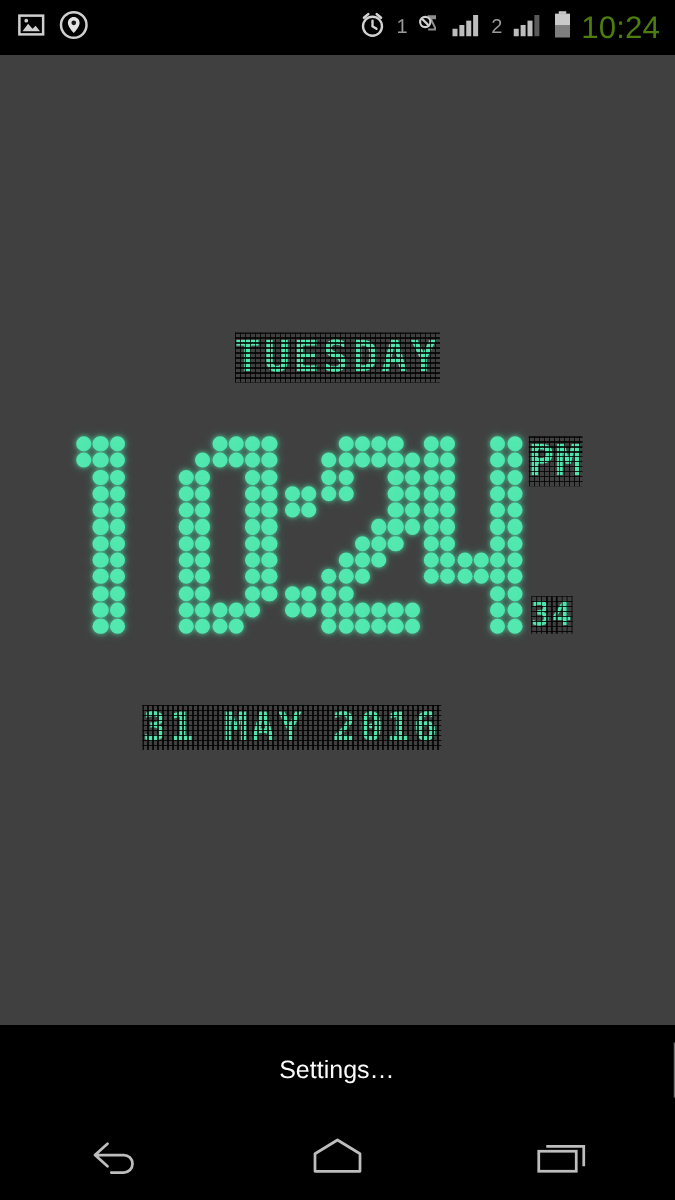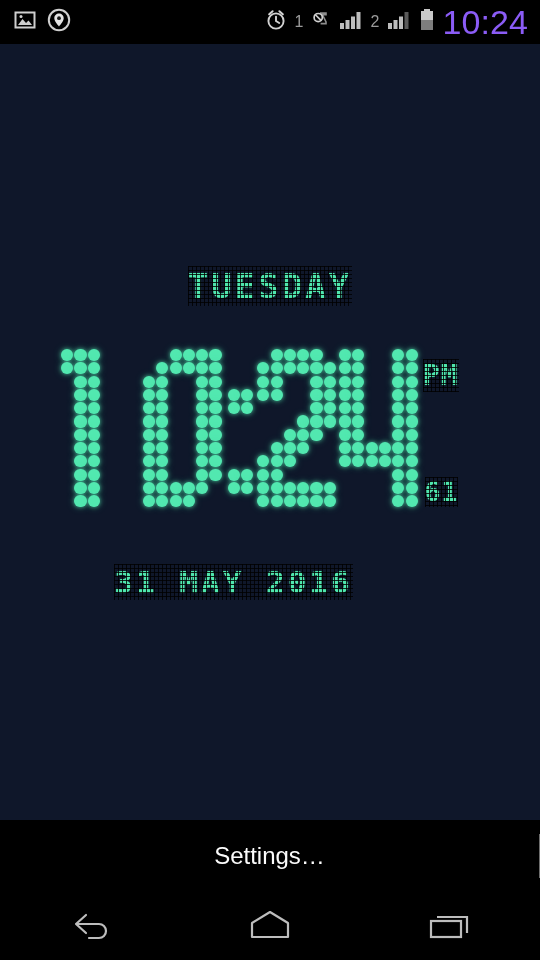--- a/index.html
+++ b/index.html
@@ -15,29 +15,29 @@
     display:flex;align-items:center;
     background:#000;
   }
   .sb-left{display:flex;align-items:center;gap:11px;padding-left:14px;}
   .sb-right{margin-left:auto;display:flex;align-items:center;gap:7px;padding-right:12px;}
   .sb-num{
     font-size:16px;color:#9a9a9a;line-height:1;
     font-family:"Liberation Sans", sans-serif;
   }
   .sb-clock{
-    font-size:34px;color:#8b5cf6;line-height:1;letter-spacing:.1px;
+    font-size:25px;color:#4d7c0f;line-height:1;letter-spacing:.1px;
     font-family:"Liberation Sans", sans-serif;
   }
   .ic{display:block;}
 
   
   #wallpaper{
     position:absolute;left:0;top:44px;width:540px;height:776px;
-    background:#0f172a;overflow:hidden;
+    background:#404040;overflow:hidden;
   }
   #clock-widget{
     position:absolute;left:0;top:0;width:540px;height:600px;
   }
   
   .pixtext{
     color:#4fe6ad;
     font-family:"DejaVu Sans Mono", monospace;
     font-weight:bold;
     white-space:pre;
@@ -81,30 +81,30 @@
   .px{width:12.1px;height:12.1px;border-radius:50%;}
   .px.on{
     background:#52e8b0;
     box-shadow:0 0 4px rgba(82,232,176,.75), 0 0 9px rgba(82,232,176,.30);
   }
   .px.off{background:transparent;}
 
   #ampm-sec{
     position:relative;width:56px;height:160px;margin-left:2px;flex:0 0 auto;
   }
-  #ampm{position:absolute;left:0;top:10px;font-size:28px;letter-spacing:1px;}
+  #ampm{position:absolute;left:0;top:0;font-size:34px;letter-spacing:1px;}
   #seconds{position:absolute;left:2px;top:128px;font-size:26px;letter-spacing:1px;}
 
   
   #action-bar{
     position:absolute;left:0;top:820px;width:540px;height:72px;
     display:flex;align-items:center;background:#000;
   }
   .act{
-    flex:1;text-align:center;font-size:24px;color:#fbfbfb;
+    flex:1;text-align:center;font-size:20px;color:#fbfbfb;
     font-family:"Liberation Sans", sans-serif;
   }
   #action-divider{width:1px;height:44px;background:#6e6e6e;}
 
   
   #nav-bar{
     position:absolute;left:0;top:892px;width:540px;height:68px;
     display:flex;align-items:center;justify-content:space-around;
     background:#000;
   }
@@ -501,21 +501,21 @@
           <div class="px on"></div>
           <div class="px off"></div>
           <div class="px off"></div>
           <div class="px off"></div>
           <div class="px off"></div>
           <div class="px on"></div>
           <div class="px on"></div>
         </div>
       <div id="ampm-sec">
         <span id="ampm" class="pixtext">PM</span>
-        <span id="seconds" class="pixtext">61</span>
+        <span id="seconds" class="pixtext">34</span>
       </div>
     </div>
 
     <div id="date-line">
       <span id="date-text" class="pixtext">31 MAY 2016</span>
     </div>
 
   </div>
 </div>
 

